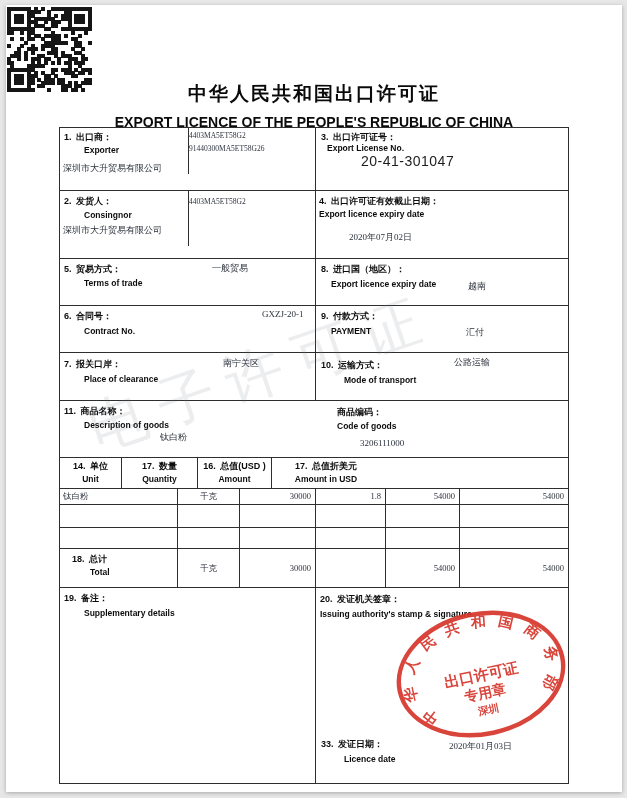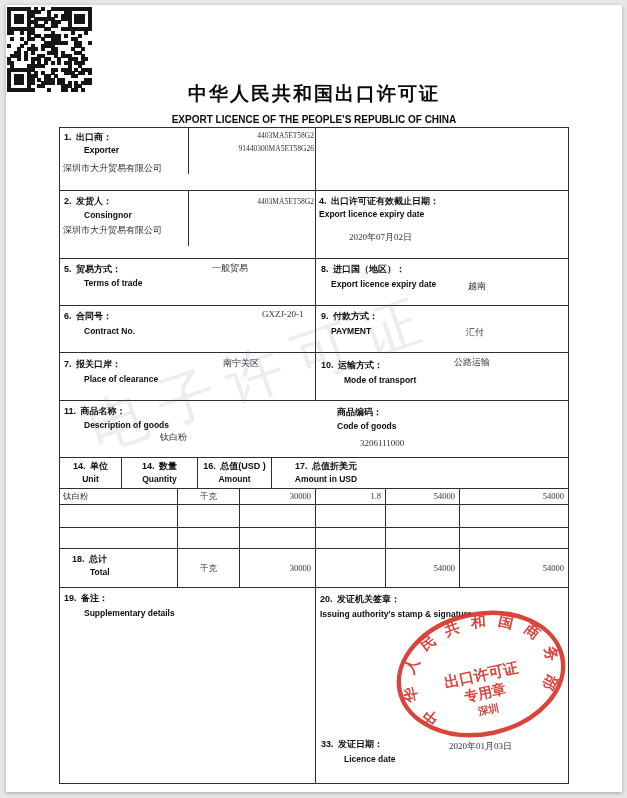--- a/index.html
+++ b/index.html
@@ -7,21 +7,21 @@
           font-family:"Liberation Sans",sans-serif;}
   .page{position:absolute;left:6px;top:5px;width:616px;height:787px;background:#ffffff;
         box-shadow:0 1px 4px rgba(0,0,0,.28);}
   
   .qr{position:absolute;left:1px;top:2px;width:84px;height:84px;background:#fff;}
   .qr i{position:absolute;background:#151515;}
   
   .title{position:absolute;left:0;right:0;top:76px;text-align:center;
          font-weight:bold;font-size:19px;letter-spacing:2px;color:#0a0a0a;}
   .subtitle{position:absolute;left:0;right:0;top:109px;text-align:center;
-            font-weight:bold;font-size:10px;color:#0a0a0a;}
+            font-weight:bold;font-size:14px;color:#0a0a0a;}
   
   .watermark{position:absolute;left:85px;top:388px;transform:rotate(-19deg);transform-origin:0 50%;
              font-size:58px;letter-spacing:14px;color:rgba(110,115,130,.13);white-space:nowrap;
              pointer-events:none;z-index:3;}
   
   .lic-table{position:absolute;left:53px;top:122px;width:508px;border:1.5px solid #2e2e2e;z-index:1;}
   .trow{display:flex;border-bottom:1px solid #2e2e2e;position:relative;}
   .trow.last{border-bottom:none;}
   .cell{position:relative;box-sizing:border-box;}
   .cL{width:256px;border-right:1.5px solid #2e2e2e;}
@@ -33,21 +33,21 @@
   .g0{width:118px;border-right:1px solid #2e2e2e;}
   .g1{width:62px;border-right:1px solid #2e2e2e;}
   .g2{width:76px;border-right:1.5px solid #2e2e2e;}
   .g3{width:70px;border-right:1px solid #2e2e2e;}
   .g4{width:74px;border-right:1px solid #2e2e2e;}
   .g5{width:108px;}
   
   .cn{position:absolute;font-weight:bold;font-size:9px;color:#0c0c0c;white-space:nowrap;text-align:right;}
   .en{position:absolute;font-weight:bold;font-size:8.5px;color:#0c0c0c;white-space:nowrap;}
   .val{position:absolute;font-family:"Liberation Serif",serif;font-size:9px;color:#2c323c;white-space:nowrap;}
-  .codes{position:absolute;left:129px;top:1px;width:125px;text-align:right;
+  .codes{position:absolute;left:129px;top:1px;width:125px;text-align:left;
          font-family:"Liberation Serif",serif;font-size:7.5px;color:#2c323c;line-height:13px;}
   .vline{position:absolute;width:0;border-left:1px solid #2e2e2e;top:0;}
   .licno{position:absolute;left:45px;top:25px;font-size:14px;letter-spacing:.5px;color:#1d1d1d;
          font-family:"Liberation Sans",sans-serif;}
   .hcell{text-align:center;}
   .h1{position:relative;display:block;margin-top:2px;font-weight:bold;font-size:9px;color:#0c0c0c;}
   .h2{position:relative;display:block;margin-top:1px;font-weight:bold;font-size:8.5px;color:#0c0c0c;}
   .numv{position:absolute;right:4px;top:2px;font-family:"Liberation Serif",serif;font-size:8.5px;color:#2c323c;}
   .ctrv{position:absolute;left:0;right:0;top:2px;text-align:center;font-family:"Liberation Serif",serif;
         font-size:8.5px;color:#2c323c;}
@@ -386,20 +386,25 @@
         <div class="cell cL">
           <div class="cn" style="left:4px;top:3px">1. 出口商：</div>
           <div class="en" style="left:24px;top:17px">Exporter</div>
           <div class="vline" style="left:128px;height:46px"></div>
           <div class="codes">
             <div>4403MA5ET58G2</div>
             <div>91440300MA5ET58G26</div>
           </div>
           <div class="val" style="left:3px;top:34px">深圳市大升贸易有限公司</div>
         </div>
+        <div class="cell cR">
+          <div class="cn" style="left:5px;top:3px">3. 出口许可证号：</div>
+          <div class="en" style="left:11px;top:15px">Export License No.</div>
+          <div class="licno">20-41-301047</div>
+        </div>
       </div>
 
       <div class="trow rB">
         <div class="cell cL">
           <div class="cn" style="left:4px;top:4px">2. 发货人：</div>
           <div class="en" style="left:24px;top:19px">Consingnor</div>
           <div class="vline" style="left:128px;height:55px"></div>
           <div class="codes" style="top:4px">4403MA5ET58G2</div>
           <div class="val" style="left:3px;top:33px">深圳市大升贸易有限公司</div>
         </div>
@@ -459,21 +464,21 @@
           <div class="val" style="left:300px;top:37px">3206111000</div>
         </div>
       </div>
 
       <div class="trow gh">
         <div class="cell g1 hcell">
           <span class="h1">14. 单位</span>
           <span class="h2">Unit</span>
         </div>
         <div class="cell g2 hcell">
-          <span class="h1">14. 数量</span>
+          <span class="h1">17. 数量</span>
           <span class="h2">Quantity</span>
         </div>
         <div class="cell g4 hcell">
           <span class="h1">16. 总值(USD )</span>
           <span class="h2">Amount</span>
         </div>
         <div class="cell g5 hcell">
           <span class="h1">17. 总值折美元</span>
           <span class="h2">Amount in USD</span>
         </div>

